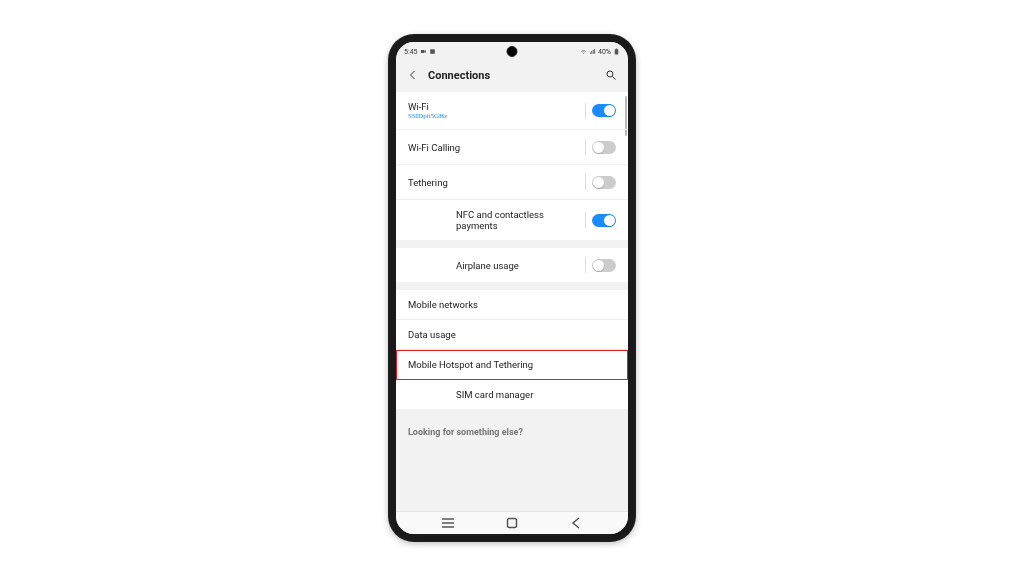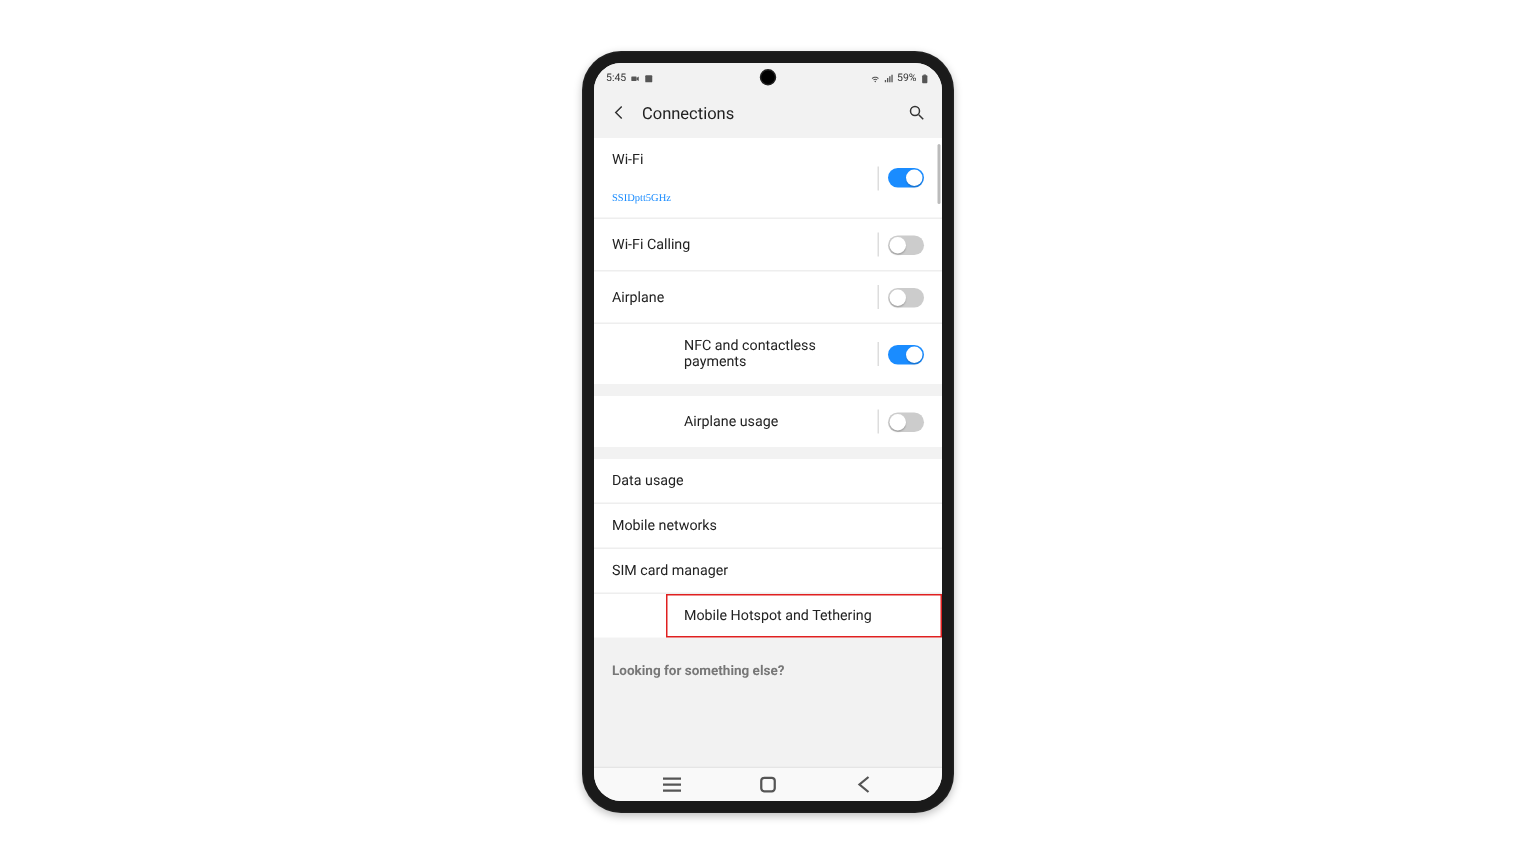--- a/index.html
+++ b/index.html
@@ -55,21 +55,21 @@
     display: flex;
     align-items: center;
     justify-content: space-between;
     padding: 2px 8px 0;
     font-size: 7px;
     color: #333;
     background: #f2f2f2;
   }
   .statusbar .left, .statusbar .right {
     display: flex;
-    align-items: flex-end;
+    align-items: flex-start;
     gap: 2px;
   }
   .status-icon {
     width: 7px;
     height: 7px;
     display: inline-block;
     fill: #555;
   }
   .header {
     display: flex;
@@ -90,20 +90,21 @@
     width: 12px;
     height: 12px;
     stroke: #333;
     stroke-width: 2;
     fill: none;
   }
   .header-title {
     flex: 1;
     font-size: 11px;
     color: #222;
+    font-weight: bold;
   }
   .list {
     flex: 1;
     overflow: hidden;
     position: relative;
   }
   .section {
     background: #fff;
     margin-bottom: 8px;
   }
@@ -116,21 +117,21 @@
     cursor: pointer;
     position: relative;
   }
   .row:last-child {
     border-bottom: none;
     margin-left: 48px;
   }
   .row-text {
     display: flex;
     flex-direction: column;
-    gap: 16px;
+    gap: 0;
   }
   .row-label {
     font-size: 9.5px;
     color: #222;
   }
   .row-sub {
     font-size: 7px;
     color: #1a8cff;
     font-family: Liberation Serif, serif;
   }
@@ -233,21 +234,21 @@
               <rect x="4" y="4" width="16" height="16" rx="2"></rect>
             </svg>
         </div>
         <div class="right">
           <svg class="status-icon" viewBox="0 0 24 24">
               <path d="M12 20c1 0 1.8-.8 1.8-1.8S13 16.4 12 16.4s-1.8.8-1.8 1.8.8 1.8 1.8 1.8zm-5-6c2.7-2.7 7.3-2.7 10 0l-1.5 1.5c-1.9-1.9-5.1-1.9-7 0L7 14zm-3-3c4.4-4.4 11.6-4.4 16 0l-1.5 1.5c-3.6-3.6-9.4-3.6-13 0L4 11z"></path>
             </svg>
           <svg class="status-icon" viewBox="0 0 24 24">
               <path d="M3 20h3v-5H3v5zm5 0h3V10H8v10zm5 0h3V6h-3v14zm5 0h3V3h-3v17z"></path>
             </svg>
-          <span>59%</span>
+          <span>40%</span>
           <svg class="status-icon" viewBox="0 0 24 24">
               <rect x="6" y="4" width="12" height="18" rx="2"></rect>
               <rect x="9" y="2" width="6" height="3" rx="1"></rect>
             </svg>
         </div>
       </div>
 
       <div class="header">
         <div class="back-icon">
           <svg viewBox="0 0 24 24">
@@ -280,21 +281,21 @@
               <div class="row-text">
                 <div class="row-label">Wi-Fi Calling</div>
               </div>
               <div class="toggle-wrap">
                 <div class="toggle-div"></div>
                 <div class="toggle"></div>
               </div>
             </div>
             <div class="row">
               <div class="row-text">
-                <div class="row-label">Airplane</div>
+                <div class="row-label">Tethering</div>
               </div>
               <div class="toggle-wrap">
                 <div class="toggle-div"></div>
                 <div class="toggle"></div>
               </div>
             </div>
             <div class="row">
               <div class="row-text">
                 <div class="row-label">NFC and contactless payments</div>
               </div>
@@ -311,36 +312,36 @@
               </div>
               <div class="toggle-wrap">
                 <div class="toggle-div"></div>
                 <div class="toggle"></div>
               </div>
             </div>
           </div>
           <div class="section">
             <div class="row">
               <div class="row-text">
+                <div class="row-label">Mobile networks</div>
+              </div>
+            </div>
+            <div class="row">
+              <div class="row-text">
                 <div class="row-label">Data usage</div>
               </div>
             </div>
-            <div class="row">
-              <div class="row-text">
-                <div class="row-label">Mobile networks</div>
+            <div class="row highlight">
+              <div class="row-text">
+                <div class="row-label">Mobile Hotspot and Tethering</div>
               </div>
             </div>
             <div class="row">
               <div class="row-text">
                 <div class="row-label">SIM card manager</div>
-              </div>
-            </div>
-            <div class="row highlight">
-              <div class="row-text">
-                <div class="row-label">Mobile Hotspot and Tethering</div>
               </div>
             </div>
           </div>
           <div class="footer-text">Looking for something else?</div>
         </div>
 
       <div class="navbar">
         <div class="nav-btn">
           <svg width="14" height="10" viewBox="0 0 14 10">
               <line x1="1" y1="1" x2="13" y2="1"></line>

